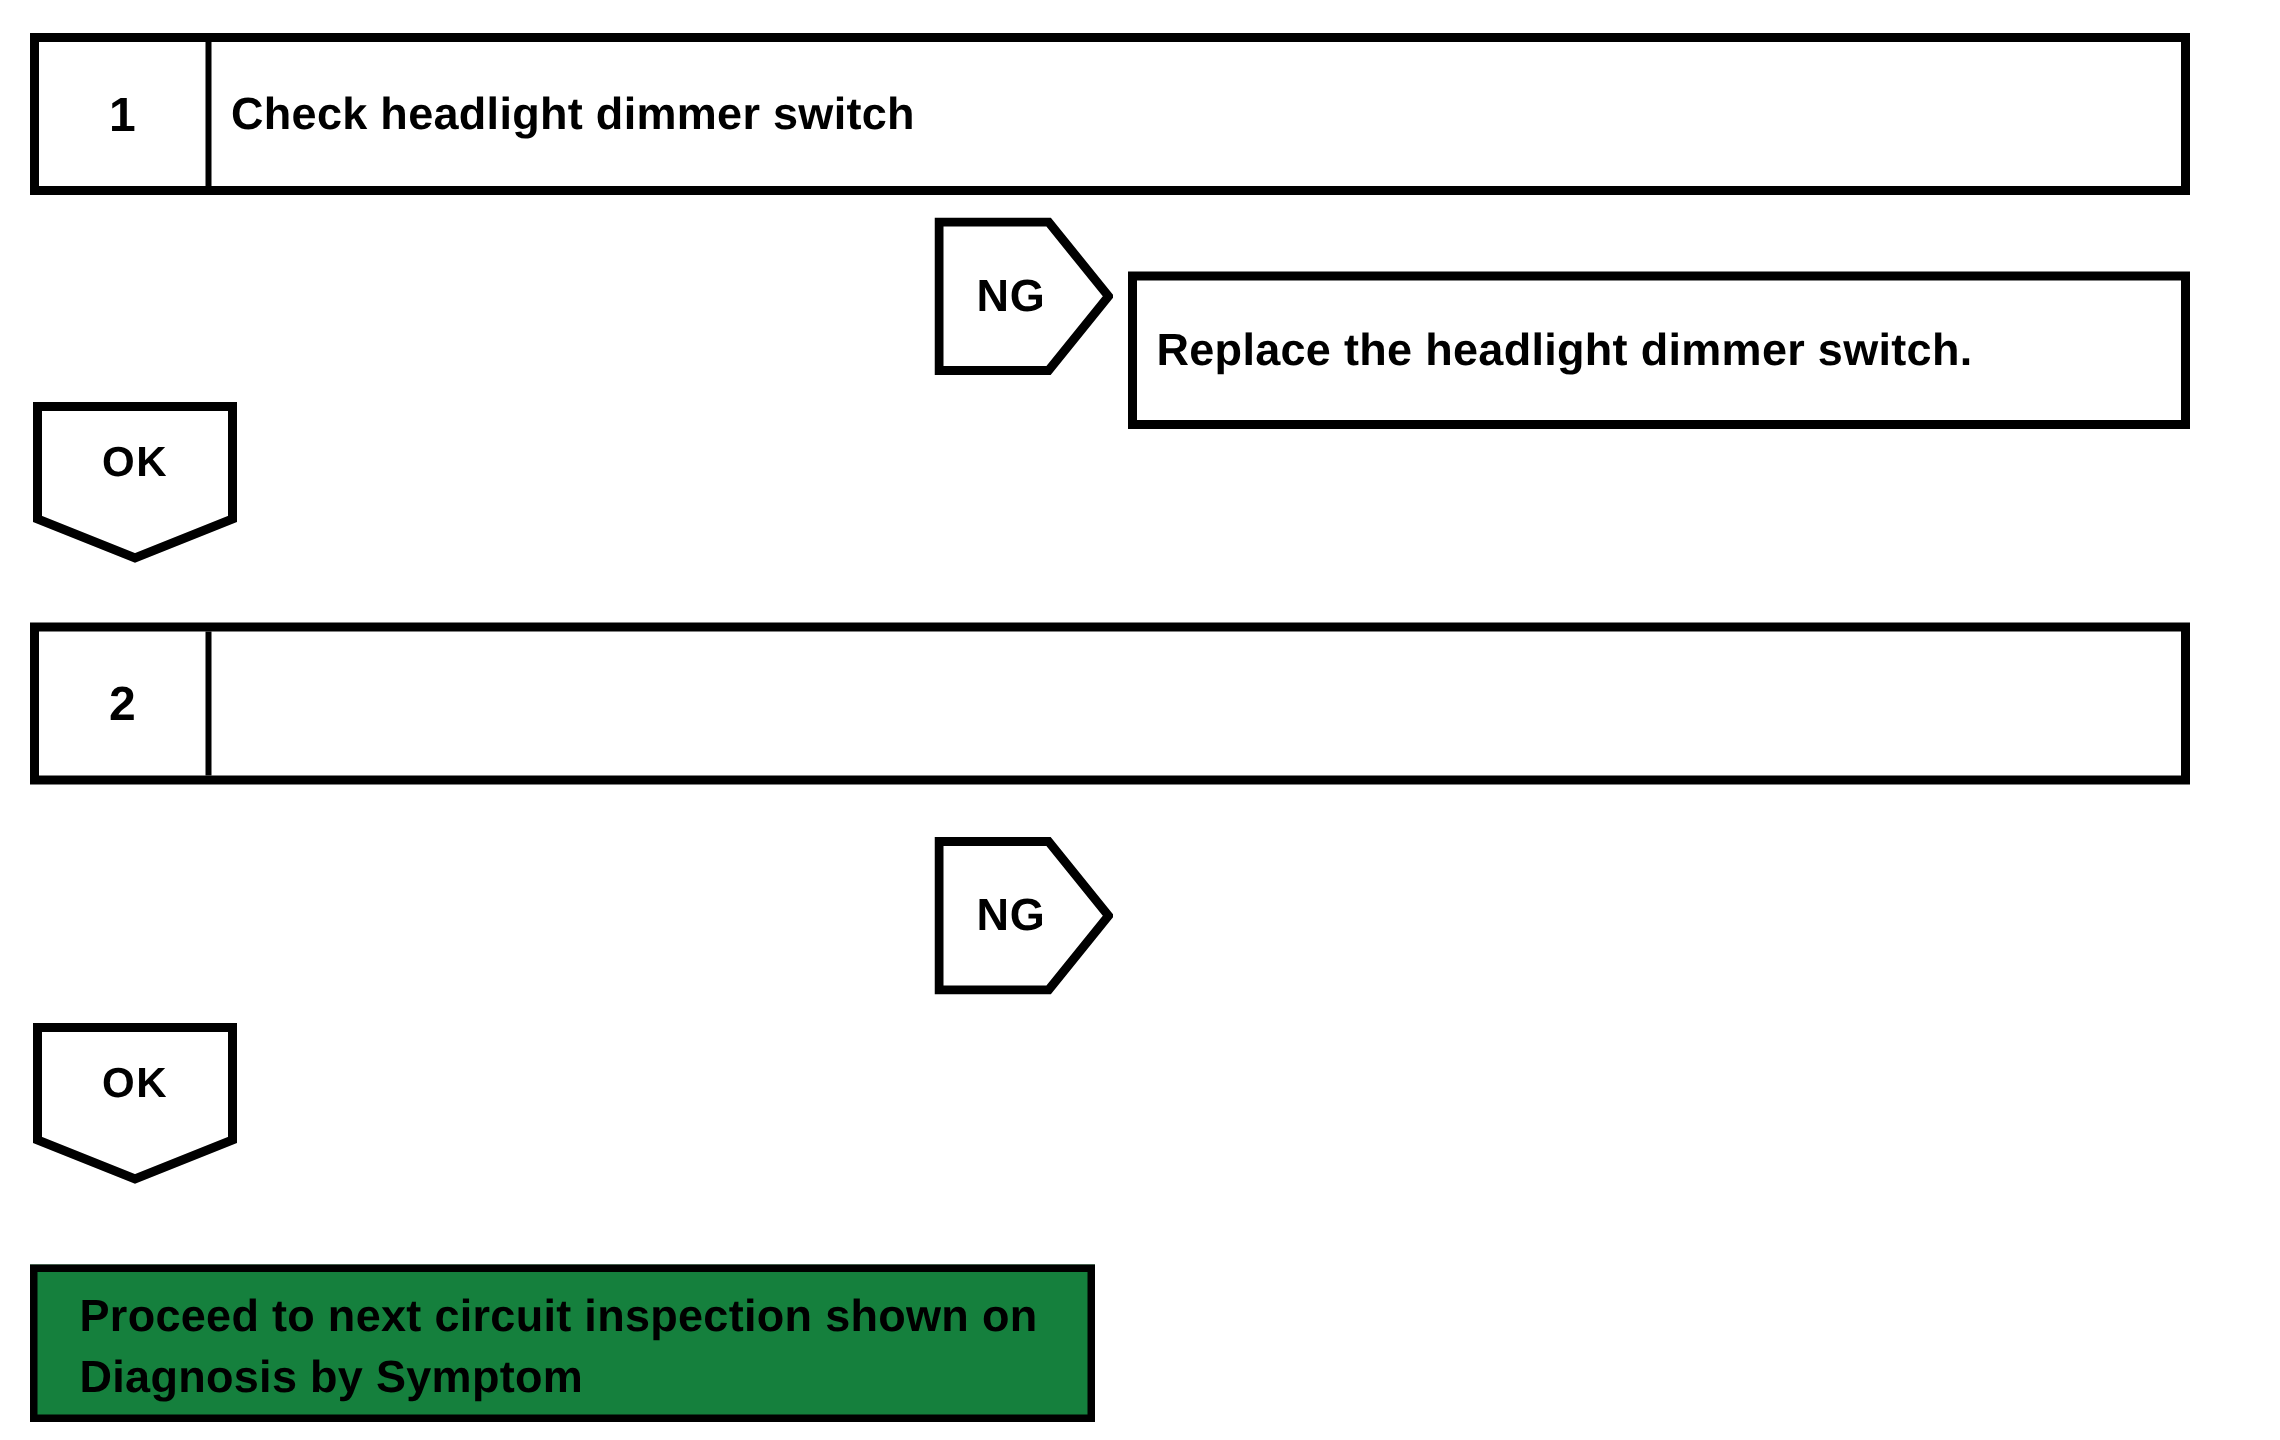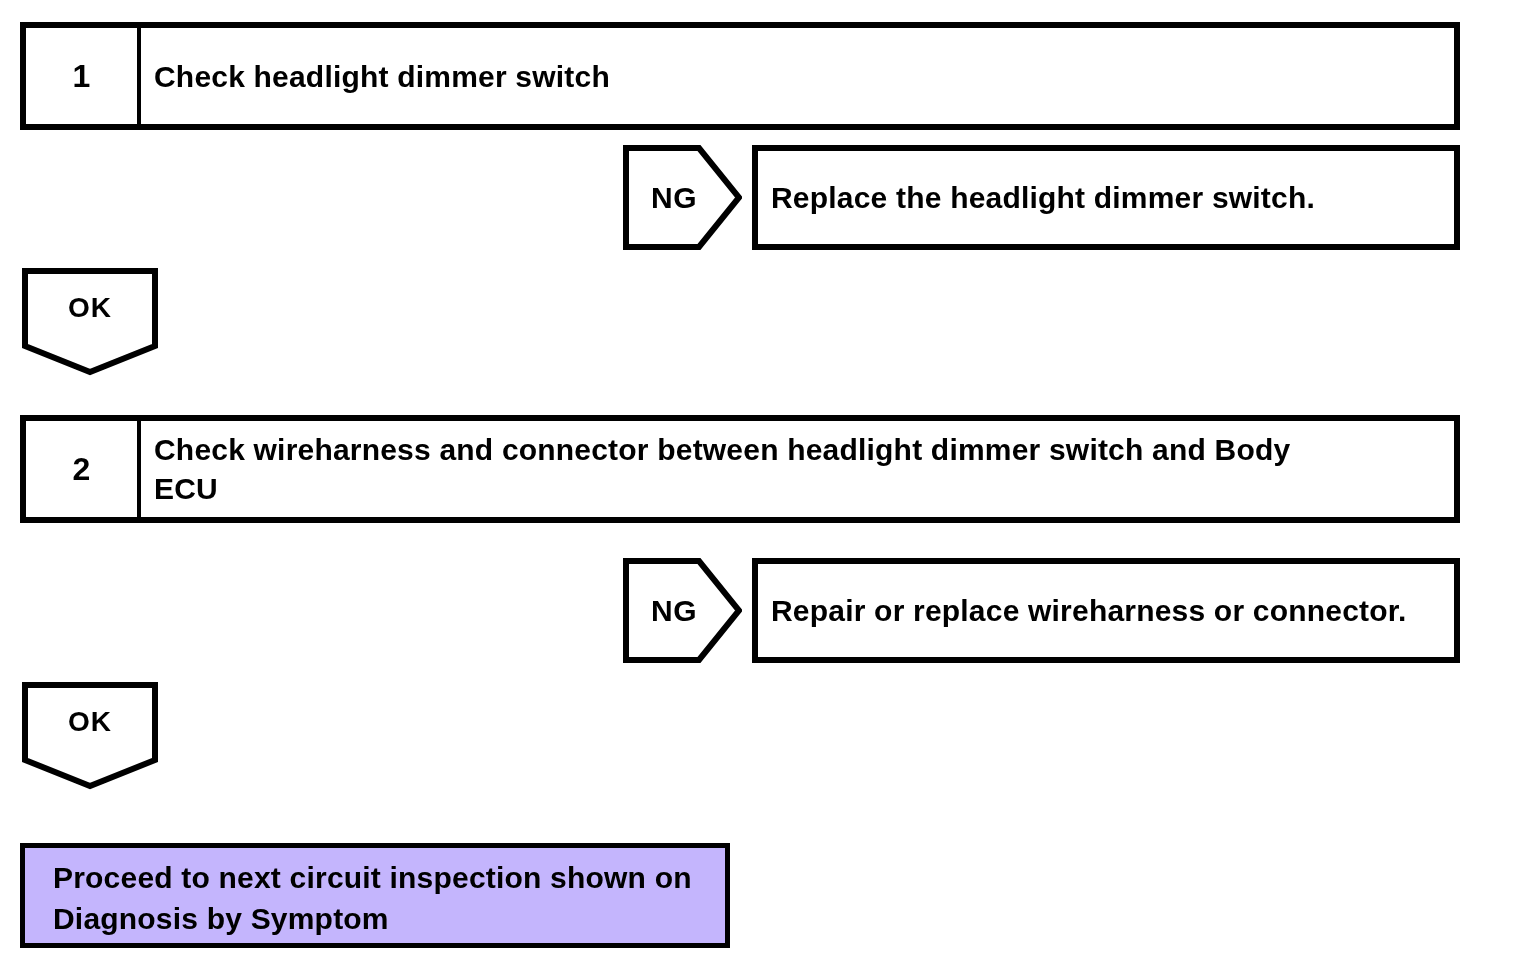--- a/index.html
+++ b/index.html
@@ -80,20 +80,21 @@
     width: 708px;
     height: 105px;
     border: 6px solid #000;
     box-sizing: border-box;
     background: #fff;
     display: flex;
     align-items: center;
     padding-left: 13px;
     font-size: 30px;
     letter-spacing: 0.2px;
+    margin-top: 36px;
   }
   
   .ok-arrow {
     position: absolute;
     left: 22px;
     width: 136px;
     height: 108px;
   }
   .ok-arrow svg {
     position: absolute;
@@ -115,21 +116,21 @@
   }
   
   .final {
     position: absolute;
     left: 20px;
     top: 843px;
     width: 710px;
     height: 105px;
     border: 5px solid #000;
     box-sizing: border-box;
-    background: #c4b5fd;
+    background: #15803d;
     padding: 9px 0 0 28px;
     font-size: 30px;
     line-height: 41px;
     letter-spacing: 0.2px;
   }
   .final .txt {
     display: block;
     max-width: 660px;
   }
 </style>
@@ -162,35 +163,29 @@
     <svg width="136" height="108" viewBox="0 0 136 108">
       <polygon points="3,3 133,3 133,78 68,104 3,78" fill="#ffffff" stroke="#000000" stroke-width="6" stroke-linejoin="miter"></polygon>
     </svg>
     <span class="tag">OK</span>
   </div>
 
   <div class="step" style="top:415px">
     <div class="num-cell">
       <span>2</span>
     </div>
-    <div class="instruction">
-      <span>Check wireharness and connector between headlight dimmer switch and Body ECU</span>
-    </div>
   </div>
 
   <div class="ng-arrow" style="top:558px">
     <svg width="119" height="105" viewBox="0 0 119 105">
       <polygon points="3,3 76,3 116,52.5 76,102 3,102" fill="#ffffff" stroke="#000000" stroke-width="6" stroke-linejoin="miter"></polygon>
     </svg>
     <span class="tag">NG</span>
   </div>
 
-  <div class="result" style="top:558px">
-    <span>Repair or replace wireharness or connector.</span>
-  </div>
 
   <div class="ok-arrow" style="top:682px">
     <svg width="136" height="108" viewBox="0 0 136 108">
       <polygon points="3,3 133,3 133,78 68,104 3,78" fill="#ffffff" stroke="#000000" stroke-width="6" stroke-linejoin="miter"></polygon>
     </svg>
     <span class="tag">OK</span>
   </div>
 
   <div class="final">
     <span class="txt">Proceed to next circuit inspection shown on Diagnosis by Symptom</span>

